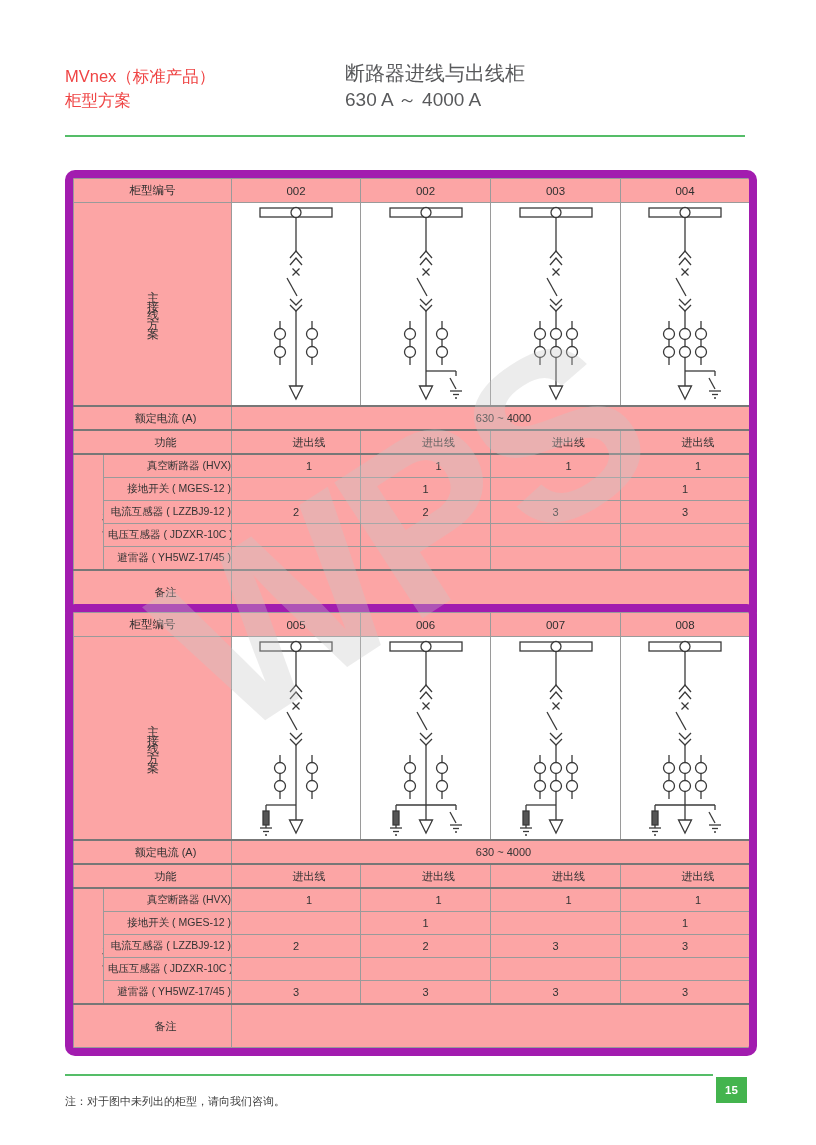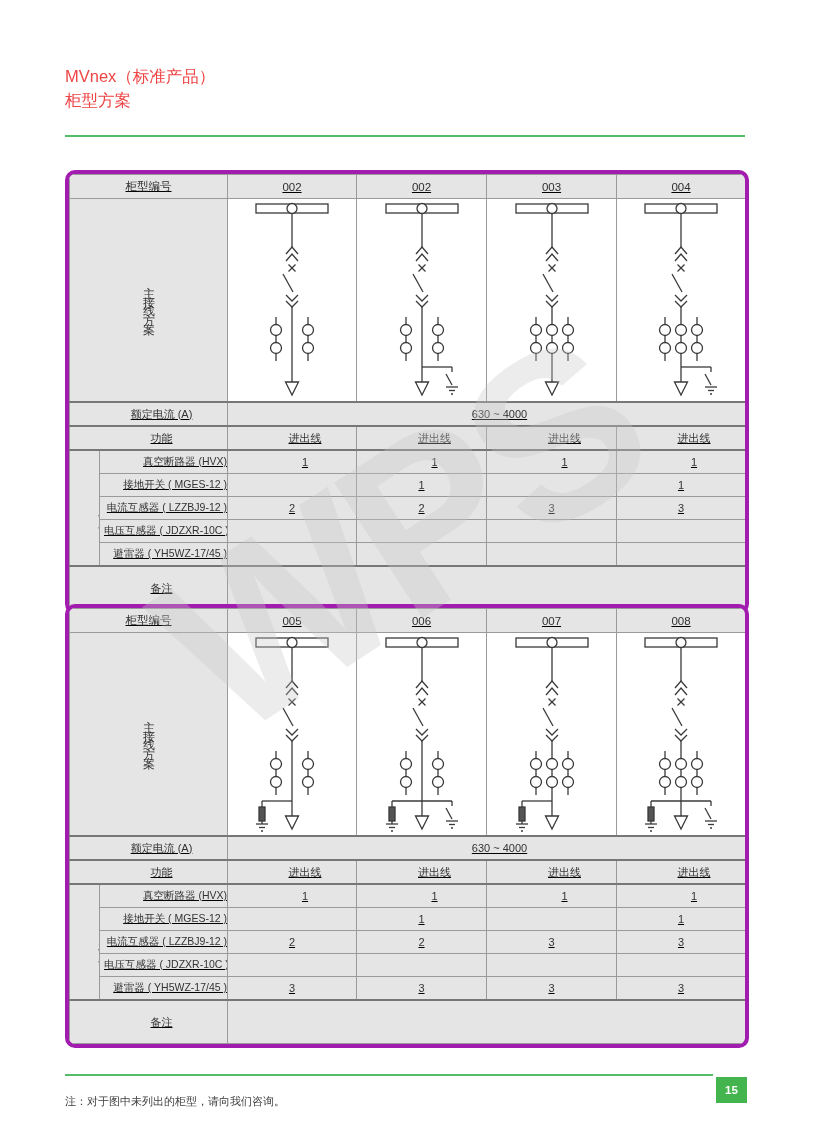--- a/index.html
+++ b/index.html
@@ -9,21 +9,21 @@
   
   .brand{position:absolute;left:65px;top:64px;font-size:16.5px;line-height:24px;color:#ef4444;}
   .doc-title{position:absolute;left:345px;top:60px;color:#58595b;}
   .doc-title .t1{font-size:20px;line-height:27px;}
   .doc-title .t2{font-size:19px;line-height:26px;}
   .green-rule{position:absolute;left:65px;width:680px;height:2px;background:#55bd68;}
   #rule-top{top:135px;}
   #rule-bottom{top:1074px;width:648px;}
 
   
-  .tbl-wrap{position:absolute;left:65px;width:676px;border:4px solid #a21caf;border-radius:10px;overflow:hidden;background:#e5e5e5;text-decoration:underline;}
+  .tbl-wrap{position:absolute;left:65px;width:676px;border:8px solid #a21caf;border-radius:10px;overflow:hidden;background:#fca5a5;}
   #table1{top:170px;}
   #table2{top:604px;}
   table{width:100%;border-collapse:collapse;table-layout:fixed;}
   td{border:1px solid #9a9a9a;font-size:11px;color:#333;text-align:center;padding:0;height:22px;overflow:hidden;}
   .r-head td{height:23px;font-size:11.5px;color:#2f2f2f;}
   .r-diag td{height:201px;vertical-align:middle;}
   .r-sec td{border-top:2px solid #777;padding-left:26px;}
   .r-remark td{height:42px;}
   td.name{text-align:right;padding-left:4px;font-size:10.5px;white-space:nowrap;}
   .v-label{writing-mode:vertical-lr;text-orientation:upright;letter-spacing:9px;font-size:12px;color:#333;margin:0 auto;display:inline-block;}
@@ -47,20 +47,24 @@
 </head>
 <body>
 
 <div id="page">
 
   <div class="brand">
     <div>MVnex（标准产品）</div>
     <div>柜型方案</div>
   </div>
 
+  <div class="doc-title">
+    <div class="t1">断路器进线与出线柜</div>
+    <div class="t2">630 A ～ 4000 A</div>
+  </div>
 
   <div id="rule-top" class="green-rule"></div>
 
   <div id="table1" class="tbl-wrap">
     <table>
       <colgroup>
         <col style="width:30px">
           <col style="width:128px">
         <col style="width:129px">
           <col style="width:130px">

